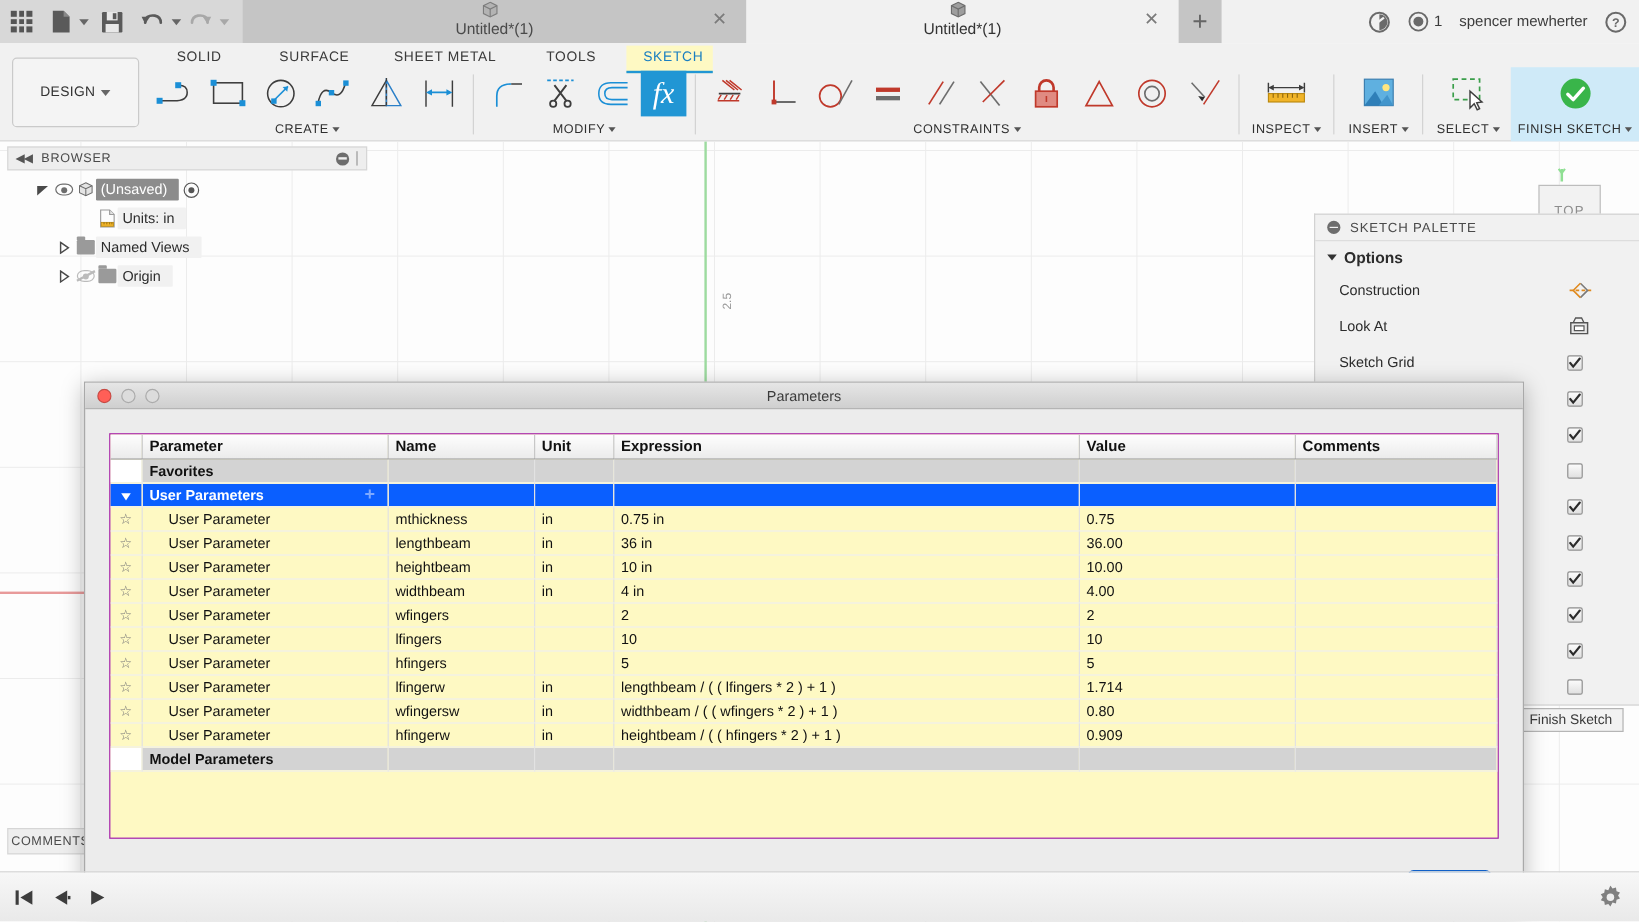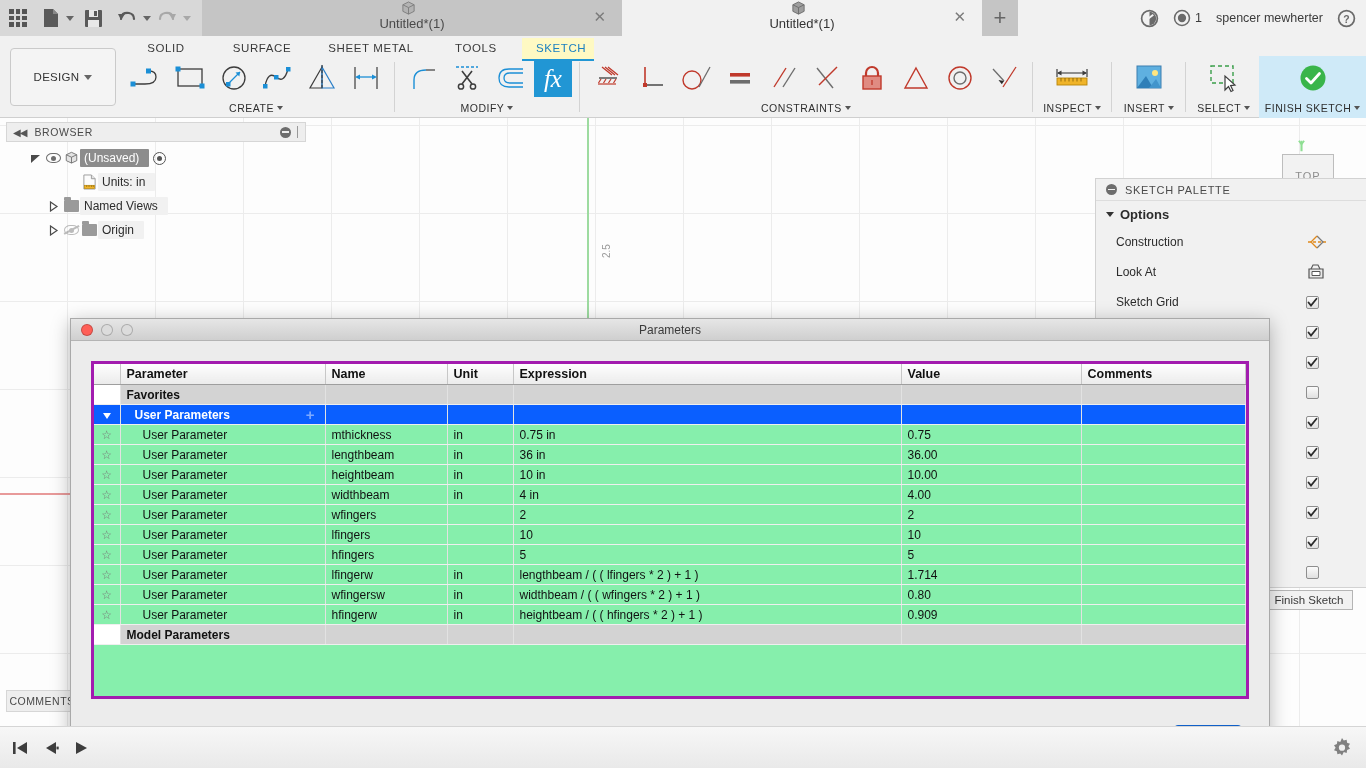--- a/index.html
+++ b/index.html
@@ -197,21 +197,21 @@
   }
   .traffic { display: flex; gap: 8px; padding-left: 10px; }
   .tl { width: 12px; height: 12px; border-radius: 50%; border: 1px solid rgba(0,0,0,.22); }
   .tl.red { background: #ff5f57; }
   .tl.yellow { background: #dcdcdc; }
   .tl.green { background: #dcdcdc; }
   .dlg-title .cap { position: absolute; left: 0; right: 0; text-align: center;
     font-size: 12px; color: #3b3b3b; }
 
   .dlg-body { flex: 1; padding: 20px; }
-  .table-wrap { background: #86efac; border: 3px solid #a21caf; height: 100%; overflow: hidden; }
+  .table-wrap { background: #fef9c3; border: 1px solid #a21caf; height: 100%; overflow: hidden; }
   table.params { width: 100%; border-collapse: collapse; font-size: 12px; color: #111; table-layout: fixed; }
   table.params th {
     background: linear-gradient(#fefefe,#ebebeb); border-bottom: 1px solid #9e9e9e;
     border-right: 1px solid #c7c7c7;
     text-align: left; font-weight: bold; font-size: 12.5px; padding: 3px 6px; height: 19px;
   }
   table.params td { border-right: 1px solid #e2e2e2; border-bottom: 1px solid #efefef;
     padding: 2px 6px; height: 20px; overflow: hidden; white-space: nowrap; }
   .col-star { width: 26px; }
   .col-param { width: 205px; }
@@ -219,21 +219,21 @@
   .col-unit { width: 66px; }
   .col-expr { width: 388px; }
   .col-value { width: 180px; }
   .col-comments { width: auto; }
 
   tr.group-fav td { background: #d3d3d3; font-weight: bold; }
   tr.group-fav td.first { background: #fff; }
   tr.group-user td { background: #0a5fff; color: #fff; font-weight: bold; }
   tr.group-model td { background: #d3d3d3; font-weight: bold; }
   tr.group-model td.first { background: #fff; }
-  .grp-cell { display: flex; align-items: center; gap: 4px; margin-left: 8px; }
+  .grp-cell { display: flex; align-items: center; gap: 4px; }
   .grp-tri { width:0;height:0;border-left:4.5px solid transparent;
     border-right:4.5px solid transparent;border-top:6px solid #fff; }
   .plus-sign { margin-left: auto; color: #7da9ff; font-size: 15px; line-height: 1;
     padding-right: 4px; cursor: pointer; }
   .star { color: #777; font-size: 12px; }
   .pcell { padding-left: 22px !important; }
 
   .dlg-foot { height: 46px; position: relative; }
   .ok-btn {
     position: absolute; right: 26px; top: 6px; width: 70px; height: 22px;

